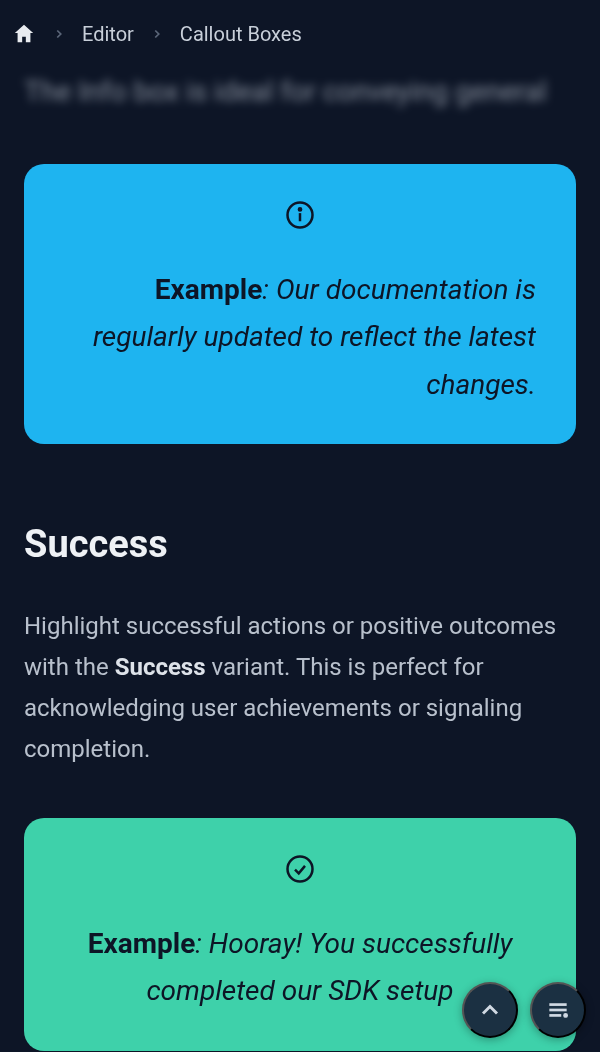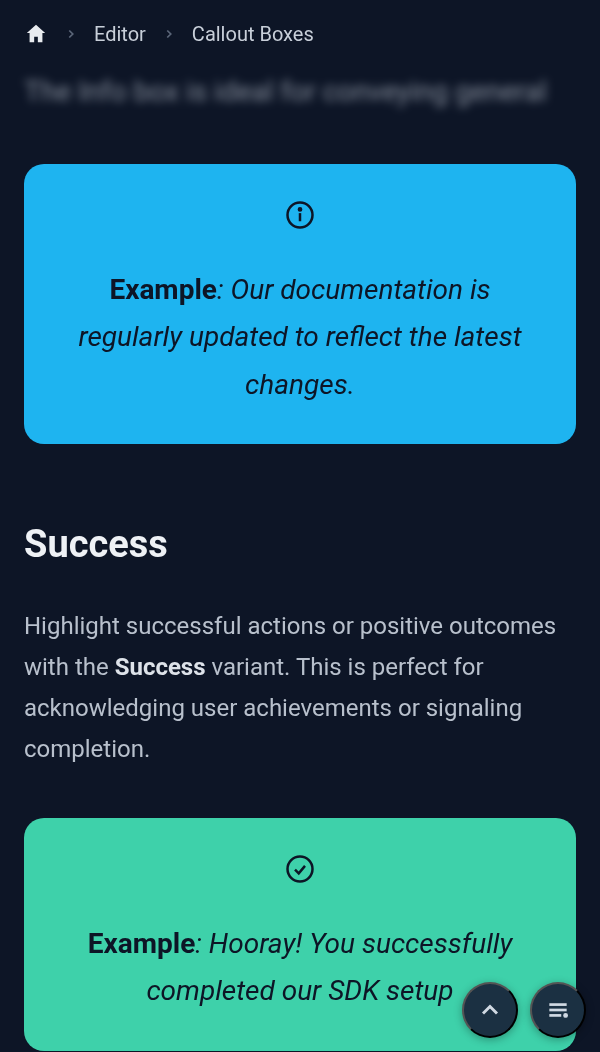--- a/index.html
+++ b/index.html
@@ -12,21 +12,21 @@
       color: #b8c0cc;
       font-family: -apple-system, BlinkMacSystemFont, 'Segoe UI', Roboto, Helvetica, Arial, sans-serif;
       width: 600px;
       height: 1052px;
       overflow: hidden;
       position: relative;
     }
     .breadcrumb {
       display: flex;
       align-items: center;
-      padding: 22px 24px;
+      padding: 22px 12px;
       gap: 16px;
     }
     .breadcrumb-home {
       width: 24px;
       height: 24px;
       display: flex;
       align-items: center;
       justify-content: center;
     }
     .breadcrumb-chevron {
@@ -56,21 +56,21 @@
       font-size: 28px;
       line-height: 1.7;
       color: #b8c0cc;
       margin-top: -4px;
     }
     .callout-info {
       background-color: #1eb4f0;
       border-radius: 20px;
       padding: 36px 40px;
       margin-top: 48px;
-      text-align: center;
+      text-align: right;
     }
     .callout-icon {
       display: flex;
       justify-content: center;
       margin-bottom: 36px;
     }
     .callout-text {
       font-size: 28px;
       line-height: 1.7;
       color: #0d1526;

